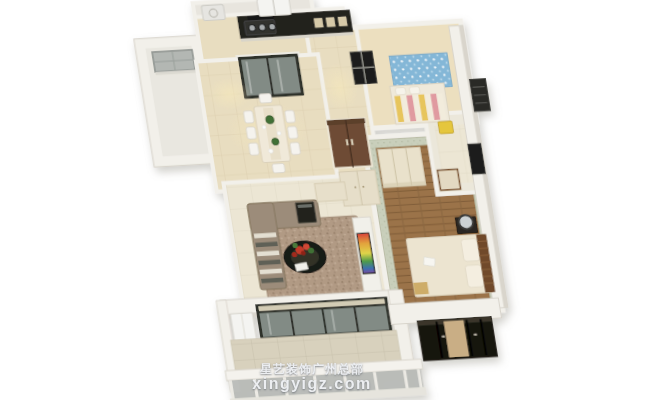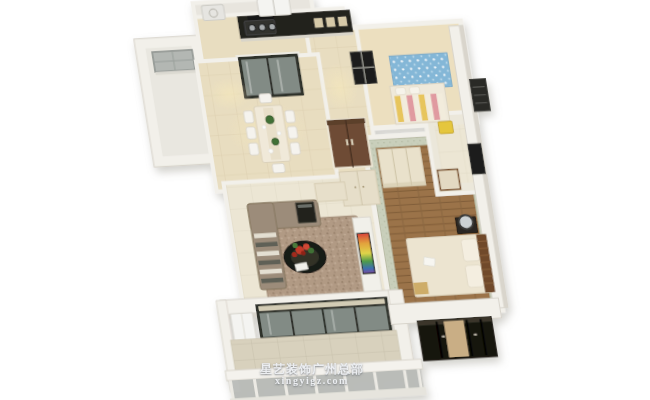--- a/index.html
+++ b/index.html
@@ -1,35 +1,35 @@
 <!DOCTYPE html>
 <html style="--bg: #ffffff; --wall: #f2f0ea; --wall-shade: #d9d5cc; --tile-warm: #e8ddc0; --tile-cream: #ece6d4; --marble: #d8d1bd; --wood: #9b7348; --cabinet-dark: #23221e; --glass-frame: #2f302b; --glass-pane: #828b85; --blue-wall: #84b7d7; --sage-wall: #c9cfbb; --bed-cream: #ece4d0; --headboard-brown: #6f4a2c; --stripe-yellow: #e7c55c; --stripe-pink: #e09aa0; --sofa-taupe: #9c8c7a; --rug-brown: #b19a84; --coffee-table-black: #191a17; --plant-red: #c23a2a; --plant-green: #3f7036; --stool-yellow: #e5c63d; --wardrobe-black: #17140f; --wardrobe-tan: #c9ae85; --appliance-white: #f4f4f1; --watermark-text: #eceef1;"><head>
 <meta charset="utf-8">
 <style>
   html,body{margin:0;padding:0;background:#fff;}
   .stage{position:relative;width:650px;height:400px;background:var(--bg,#ffffff);overflow:hidden;
-         font-family:Liberation Serif, serif;}
+         font-family:Liberation Sans, sans-serif;}
   svg{display:block}
   
   .c-wall{fill:var(--wall,#f2f0ea);}
   .c-wallshade{fill:var(--wall-shade,#d9d5cc);}
   .c-cab{fill:var(--cabinet-dark,#23221e);}
   .c-frame{fill:var(--glass-frame,#2f302b);}
   .c-pane{fill:var(--glass-pane,#828b85);}
   .c-sofa{fill:var(--sofa-taupe,#9c8c7a);}
   .c-bed{fill:var(--bed-cream,#ece4d0);}
   .c-white{fill:var(--appliance-white,#f4f4f1);}
   .room{stroke:var(--wall,#f2f0ea);stroke-width:10;paint-order:stroke;stroke-linejoin:miter;}
   .room8{stroke:var(--wall,#f2f0ea);stroke-width:8;paint-order:stroke;stroke-linejoin:miter;}
   .chair{fill:#f5f3ee;stroke:#d7d4cb;stroke-width:.8;}
   .watermark{position:absolute;left:250px;top:363px;width:124px;text-align:center;
              color:var(--watermark-text,#eceef1);
              text-shadow:0 1px 2px rgba(100,105,112,.8);line-height:1.05;user-select:none;}
   .watermark .l1{font-size:12px;letter-spacing:1px;font-weight:bold;white-space:nowrap;}
-  .watermark .l2{font-size:10px;font-weight:bold;letter-spacing:1.5px;white-space:nowrap;}
+  .watermark .l2{font-size:16px;font-weight:bold;letter-spacing:1.5px;white-space:nowrap;}
 </style>
 </head>
 <body>
 
 <div class="stage">
 <svg width="650" height="400" viewBox="0 0 650 400">
   <defs>
     <filter id="soft" x="-8%" y="-8%" width="118%" height="120%">
       <feDropShadow dx="2" dy="5" stdDeviation="4" flood-color="#8d897e" flood-opacity="0.4"></feDropShadow>
     </filter>

